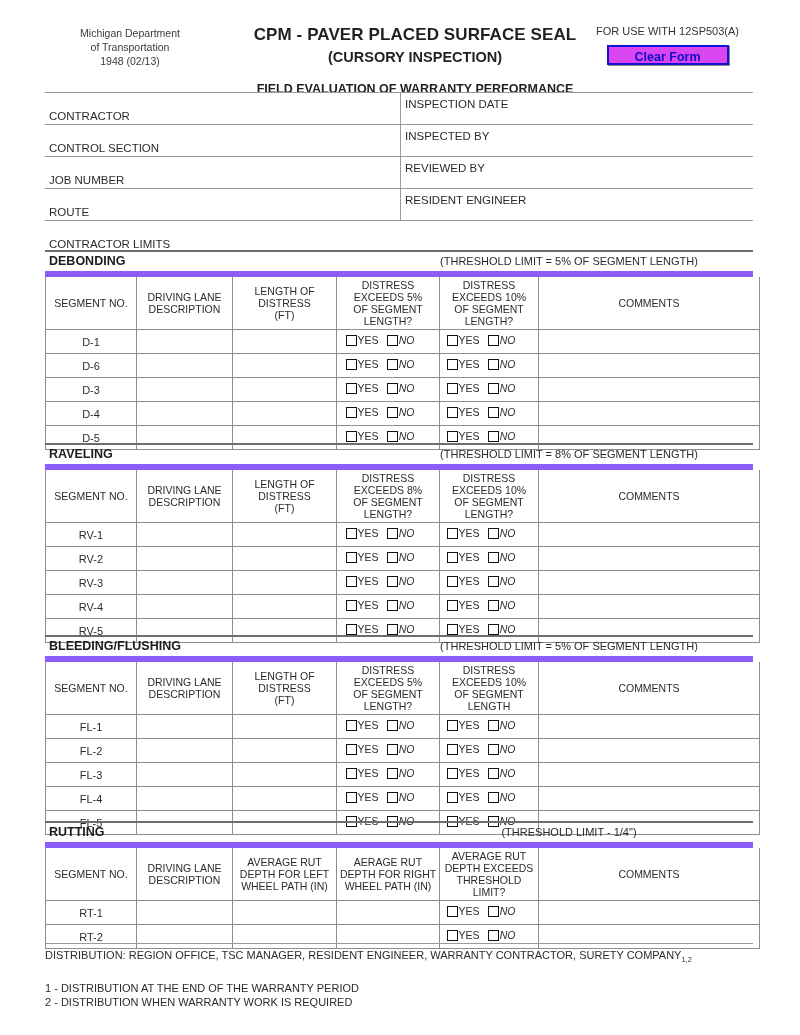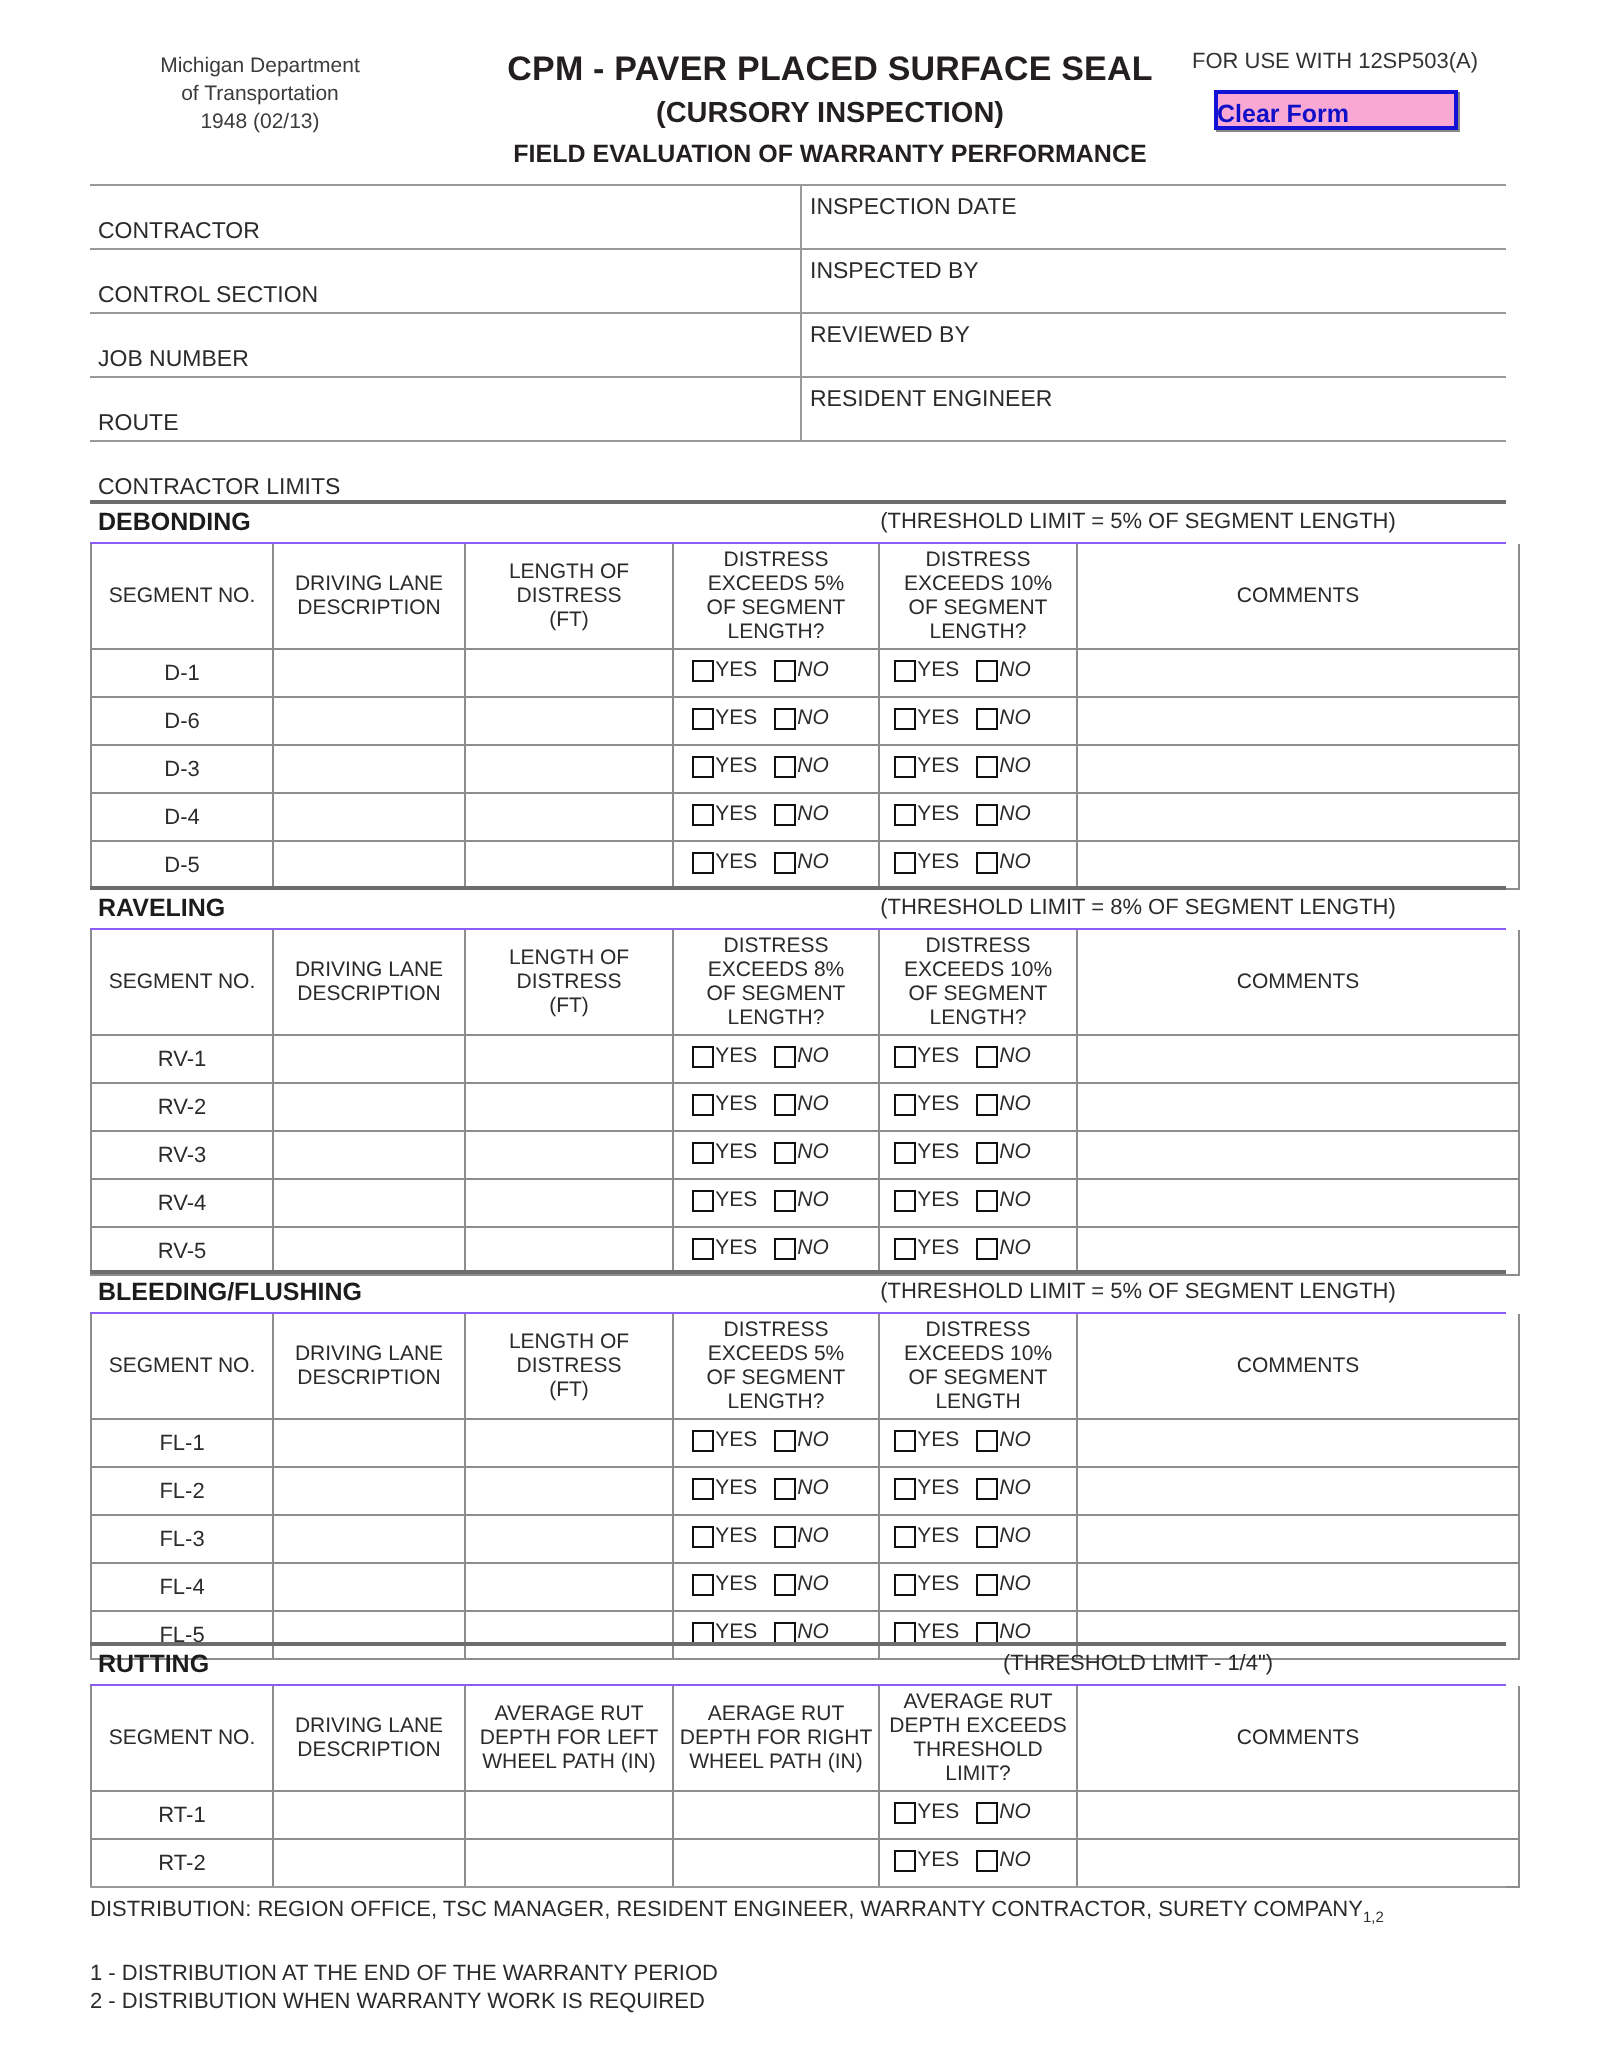--- a/index.html
+++ b/index.html
@@ -55,46 +55,46 @@
   .title-sub {
     font-size: 14.5px;
     font-weight: bold;
     line-height: 20px;
     margin-top: 1px;
   }
   .title-sub2 {
     font-size: 12.5px;
     font-weight: bold;
     line-height: 16px;
-    margin-top: 2px;
+    margin-top: 14px;
   }
   .useblock {
     position: absolute;
     right: 0; top: 0px;
     width: 175px;
     text-align: center;
   }
   .use-line {
     font-size: 11px;
     line-height: 14px;
     color: #333;
     white-space: nowrap;
   }
   .clear-form-btn {
     display: block;
     margin: 7px auto 0 auto;
     width: 122px;
     height: 20px;
     line-height: 20px;
-    background: #f9a8d4;
+    background: #d946ef;
     border: 2px solid #1212d6;
     color: #0f0fc8;
     font-size: 12.5px;
     font-weight: bold;
-    text-align: left;
+    text-align: center;
     box-sizing: border-box;
     cursor: pointer;
     padding: 0;
     font-family: "Liberation Sans", sans-serif;
     box-shadow: 1px 1px 0 #888;
   }
 
   
   .info {
     position: absolute;
@@ -126,21 +126,21 @@
     height: 24px;
     border-top: 1px solid #9a9a9a;
   }
 
   
   .section { position: absolute; left: 45px; width: 708px; }
   .sec-title-bar {
     position: relative;
     height: 19px;
     border-top: 2px solid #6d6d6d;
-    border-bottom: 1px solid #8b5cf6;
+    border-bottom: 6px solid #8b5cf6;
   }
   .sec-name {
     position: absolute;
     left: 4px; top: 2px;
     font-size: 12.5px;
     font-weight: bold;
     color: #1c1c1c;
     white-space: nowrap;
   }
   .sec-threshold {

